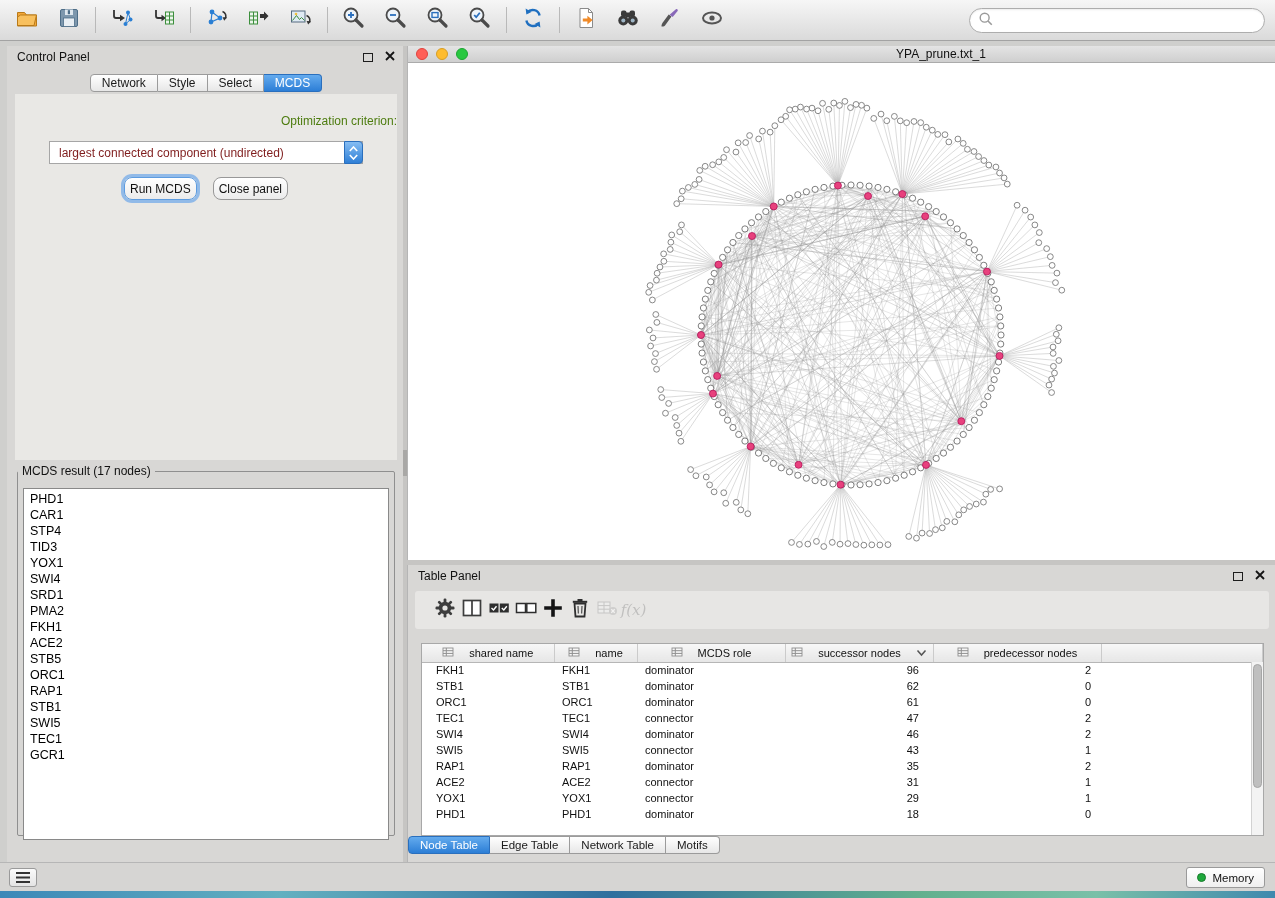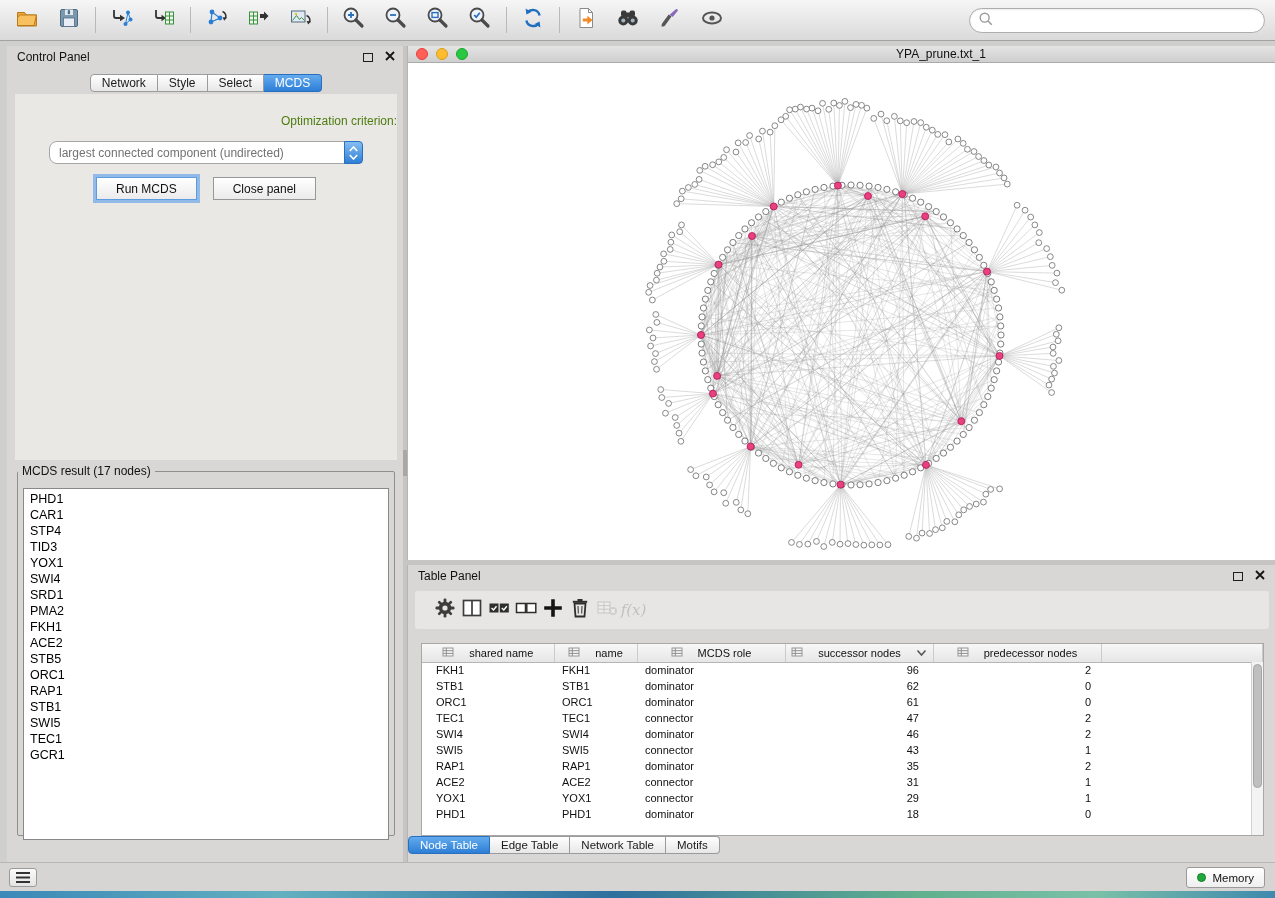--- a/index.html
+++ b/index.html
@@ -18,24 +18,24 @@
   .panel-header{height:22px;display:flex;align-items:center;padding:0 10px;font-size:12px;color:#111}
   .win-icons{margin-left:auto;display:flex;gap:12px;align-items:center}
   .float-box{width:10px;height:9px;border:1.5px solid #1d1d1d;display:inline-block}
   .cp-tabs{position:absolute;left:0;top:28px;width:100%;display:flex;justify-content:center}
   .seg-tab{font-size:12px;padding:1px 11px;background:linear-gradient(#ffffff,#e7e7e7);border:1px solid #9b9b9b;border-left:none;color:#1a1a1a;white-space:nowrap}
   .seg-tab:first-child{border-left:1px solid #9b9b9b;border-radius:4px 0 0 4px}
   .seg-tab:last-child{border-radius:0 4px 4px 0}
   .seg-tab.selected{background:linear-gradient(#64abee,#2c7ed6);border-color:#2a6fbd;color:#fff}
   .cp-content{position:absolute;left:8px;top:48px;width:382px;height:366px;background:#e9e8e5}
   .opt-label{text-align:right;font-size:12px;color:#4d7c0f;padding-top:20px}
-  .criterion-select{position:relative;margin:13px auto 0;width:314px;height:23px;background:#fff;border:1px solid #a6a6a6;border-radius:8px;font-size:12px;color:#737373;display:flex;align-items:center;padding-left:9px}
+  .criterion-select{position:relative;margin:13px auto 0;width:314px;height:23px;background:#fff;border:1px solid #a6a6a6;border-radius:0;font-size:12px;color:#7f1d1d;display:flex;align-items:center;padding-left:9px}
   .spinner{position:absolute;right:-1px;top:-1px;width:19px;height:23px;background:linear-gradient(#85bdf3,#2f7fd6);border:1px solid #2a6fbd;border-radius:0 4px 4px 0;display:flex;flex-direction:column;align-items:center;justify-content:center;gap:2px}
   .btn-row{display:flex;justify-content:center;gap:16px;margin-top:13px}
-  .sw-btn{font-family:inherit;font-size:12px;height:23px;padding:0 19px;background:linear-gradient(#ffffff,#ebebeb);border:1px solid #989898;border-radius:0;color:#111}
+  .sw-btn{font-family:inherit;font-size:12px;height:23px;padding:0 5px;background:linear-gradient(#ffffff,#ebebeb);border:1px solid #989898;border-radius:8px;color:#111}
   .sw-btn.focused{box-shadow:0 0 0 3px rgba(98,162,233,.65);border-color:#5d9ce0}
   .result-box{position:absolute;left:10px;top:418px;width:378px;height:372px;border:1px solid #8f8f8f;border-radius:2px}
   .result-box legend{font-size:12px;color:#111;padding:0 4px}
   .result-list{position:absolute;left:5px;top:10px;width:366px;height:352px;background:#fff;border:1px solid #898989;font-size:12.5px;line-height:16px;color:#000;padding:2px 0 0 6px;overflow:hidden}
 
   
   .vsplit{position:absolute;left:403px;top:46px;width:4px;height:816px;background:#c6c5c3}
   .vsplit .grip{position:absolute;left:0;top:404px;width:4px;height:26px;background:#a9a8a6}
   .hsplit{position:absolute;left:407px;top:560px;width:868px;height:5px;background:#c6c5c3}
 

